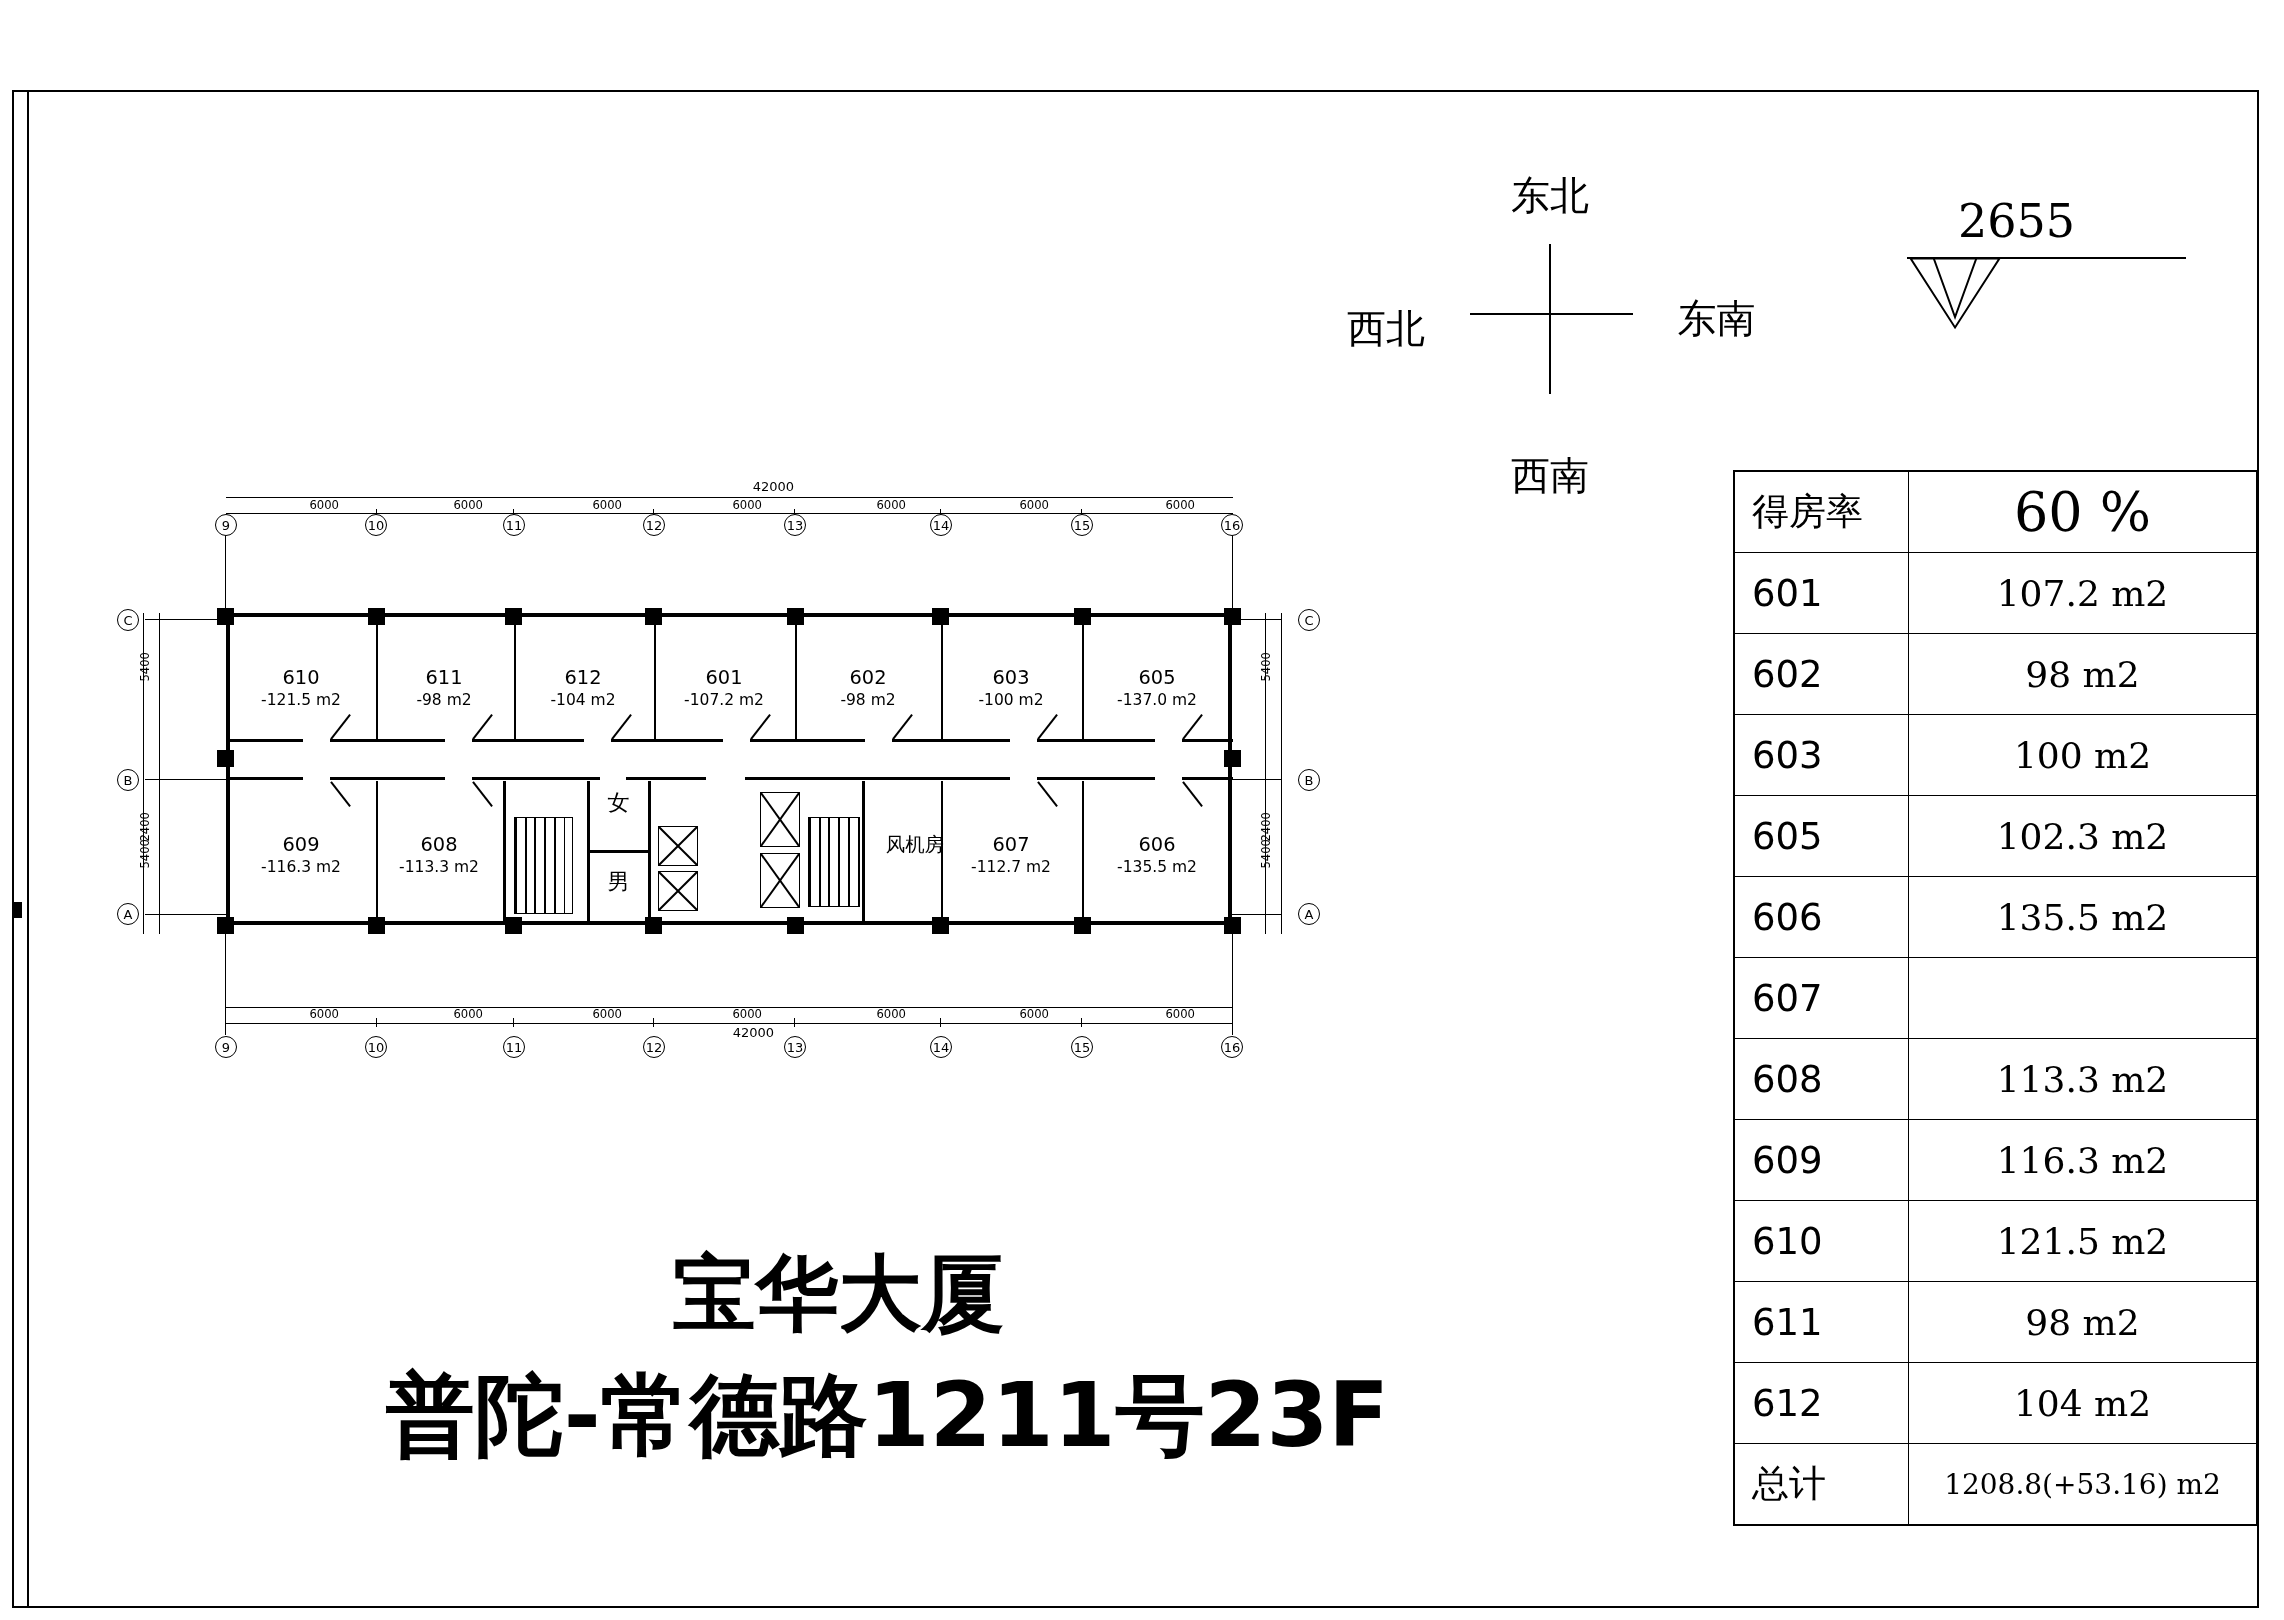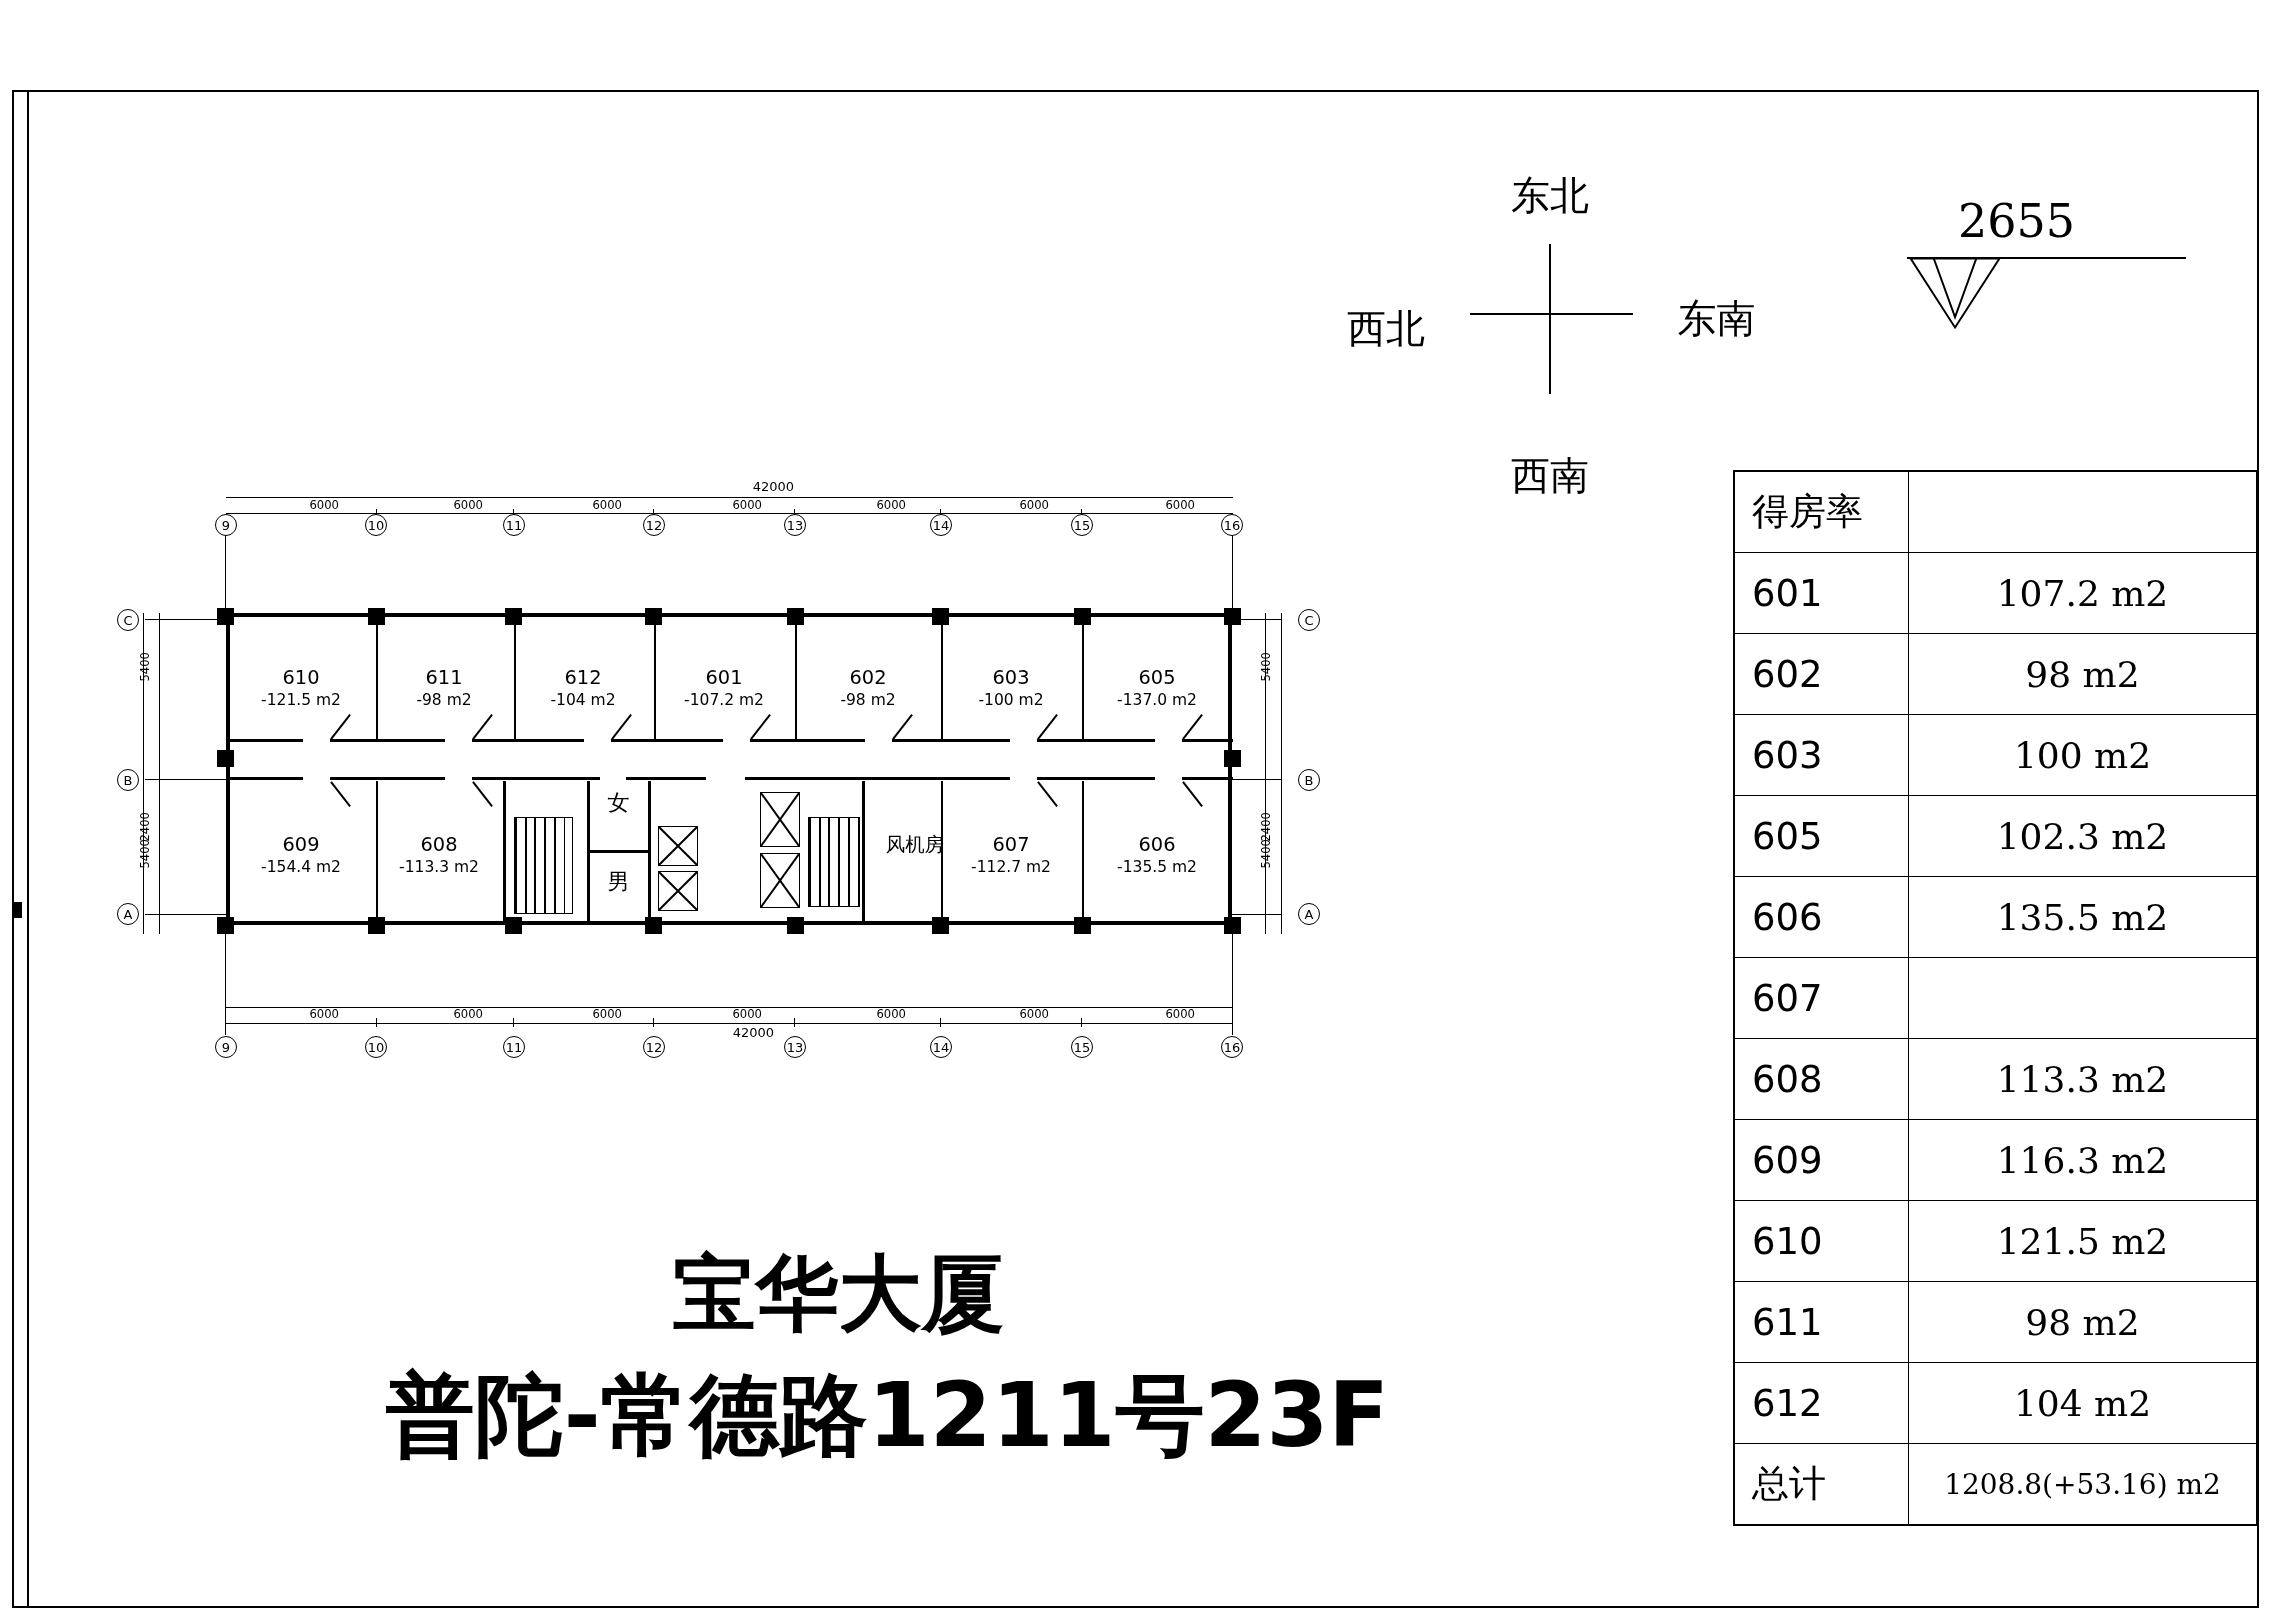--- a/index.html
+++ b/index.html
@@ -189,21 +189,21 @@
     <div class="room-label" style="left:953px;top:665px;width:116px">
       <div class="room-num">603</div>
       <div class="room-area">-100 m2</div>
     </div>
     <div class="room-label" style="left:1099px;top:665px;width:116px">
       <div class="room-num">605</div>
       <div class="room-area">-137.0 m2</div>
     </div>
     <div class="room-label" style="left:243px;top:832px;width:116px">
       <div class="room-num">609</div>
-      <div class="room-area">-154.4 m2</div>
+      <div class="room-area">-116.3 m2</div>
     </div>
     <div class="room-label" style="left:381px;top:832px;width:116px">
       <div class="room-num">608</div>
       <div class="room-area">-113.3 m2</div>
     </div>
     <div class="room-label" style="left:953px;top:832px;width:116px">
       <div class="room-num">607</div>
       <div class="room-area">-112.7 m2</div>
     </div>
     <div class="room-label" style="left:1099px;top:832px;width:116px">
@@ -333,20 +333,21 @@
         <span>A</span>
       </div>
     <div class="dimv" style="left:1259px;top:652px">5400</div>
     <div class="dimv" style="left:1259px;top:812px">2400</div>
     <div class="dimv" style="left:1259px;top:839px">5400</div>
   </div>
 
   <div class="tbl">
     <div class="trow big">
       <div class="tc1">得房率</div>
+      <div class="tc2">60 %</div>
     </div>
     <div class="trow">
       <div class="tc1">601</div>
       <div class="tc2">107.2 m2</div>
     </div>
     <div class="trow">
       <div class="tc1">602</div>
       <div class="tc2">98 m2</div>
     </div>
     <div class="trow">

